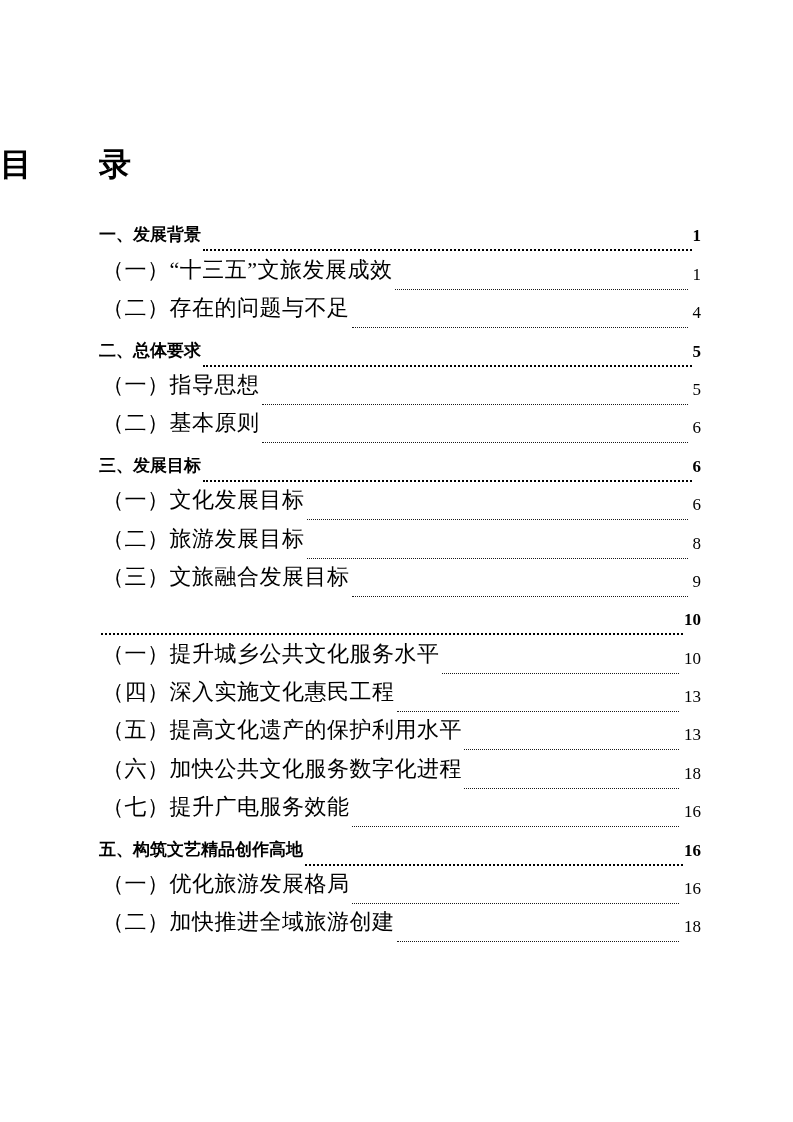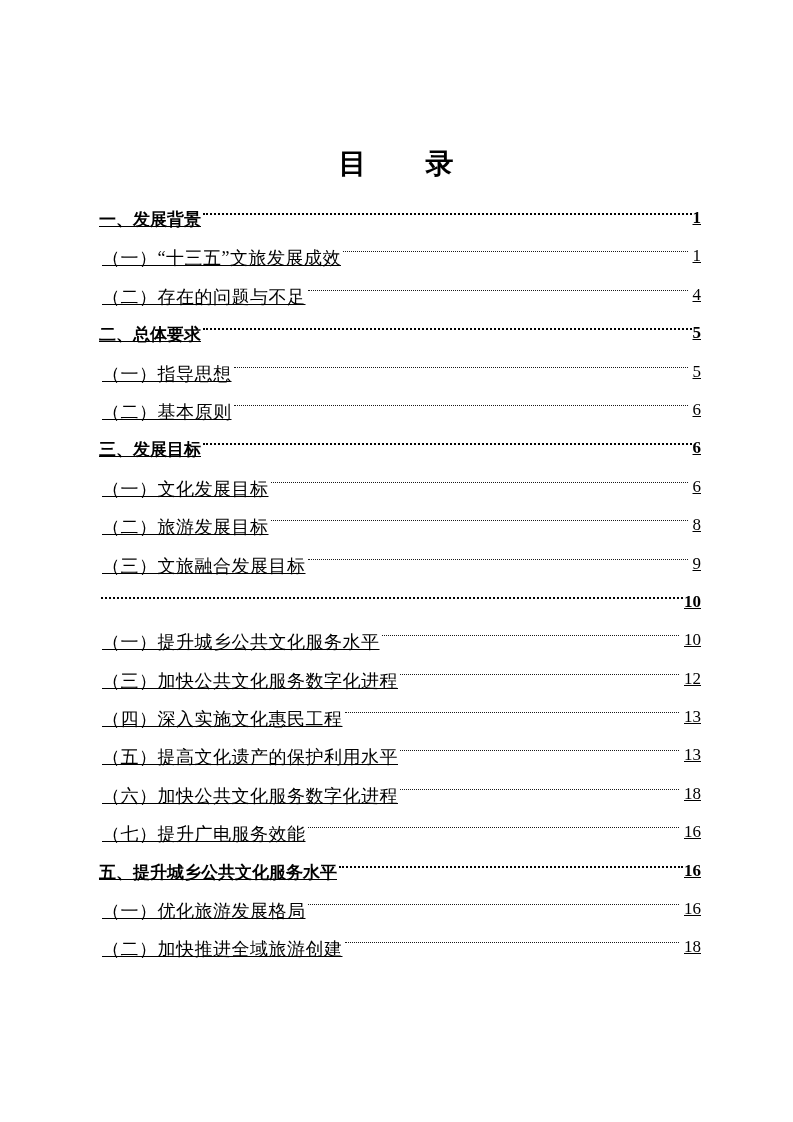--- a/index.html
+++ b/index.html
@@ -14,54 +14,53 @@
     background: #ffffff;
     margin: 0 auto;
     overflow: hidden;
     color: #000;
   }
   .doc-title {
     position: absolute;
     top: 147px;
     left: 0;
     width: 100%;
-    text-align: center;
+    text-align: left;
     font-family: "Liberation Serif", "DejaVu Serif", serif;
     font-weight: 700;
-    font-size: 28px;
+    font-size: 32px;
     line-height: 34px;
     letter-spacing: 1px;
     white-space: pre;
   }
   .toc-list {
     position: absolute;
     top: 208px;
     left: 99px;
     width: 602px;
   }
   .toc-row {
     display: flex;
-    align-items: flex-start;
+    align-items: flex-end;
     height: 38.4px;
     cursor: pointer;
-    text-decoration: underline;
   }
   .toc-label {
     white-space: nowrap;
     flex: 0 0 auto;
   }
   .toc-row.level-1 .toc-label {
     font-family: "Liberation Sans", "DejaVu Sans", sans-serif;
     font-weight: 700;
     font-size: 17px;
   }
   .toc-row.level-2 .toc-label {
     font-family: "Liberation Serif", "DejaVu Serif", serif;
     font-weight: 400;
-    font-size: 18px;
+    font-size: 22px;
     padding-left: 3px;
     letter-spacing: 0.5px;
   }
   .toc-leader {
     flex: 1 1 auto;
     height: 0;
     transform: translateY(5px);
     margin-left: 2px;
   }
   .toc-row.level-1 .toc-leader {
@@ -142,46 +141,41 @@
       <div class="toc-row level-1">
     <span class="toc-leader"></span>
     <span class="toc-page">10</span>
   </div>
       <div class="toc-row level-2">
     <span class="toc-label">（一）提升城乡公共文化服务水平</span>
     <span class="toc-leader"></span>
     <span class="toc-page">10</span>
   </div>
       <div class="toc-row level-2">
-    <span class="toc-label">（三）加快公共文化服务数字化进程</span>
-    <span class="toc-leader"></span>
-    <span class="toc-page">12</span>
-  </div>
-      <div class="toc-row level-2">
     <span class="toc-label">（四）深入实施文化惠民工程</span>
     <span class="toc-leader"></span>
     <span class="toc-page">13</span>
   </div>
       <div class="toc-row level-2">
     <span class="toc-label">（五）提高文化遗产的保护利用水平</span>
     <span class="toc-leader"></span>
     <span class="toc-page">13</span>
   </div>
       <div class="toc-row level-2">
     <span class="toc-label">（六）加快公共文化服务数字化进程</span>
     <span class="toc-leader"></span>
     <span class="toc-page">18</span>
   </div>
       <div class="toc-row level-2">
     <span class="toc-label">（七）提升广电服务效能</span>
     <span class="toc-leader"></span>
     <span class="toc-page">16</span>
   </div>
       <div class="toc-row level-1">
-    <span class="toc-label">五、提升城乡公共文化服务水平</span>
+    <span class="toc-label">五、构筑文艺精品创作高地</span>
     <span class="toc-leader"></span>
     <span class="toc-page">16</span>
   </div>
       <div class="toc-row level-2">
     <span class="toc-label">（一）优化旅游发展格局</span>
     <span class="toc-leader"></span>
     <span class="toc-page">16</span>
   </div>
       <div class="toc-row level-2">
     <span class="toc-label">（二）加快推进全域旅游创建</span>

